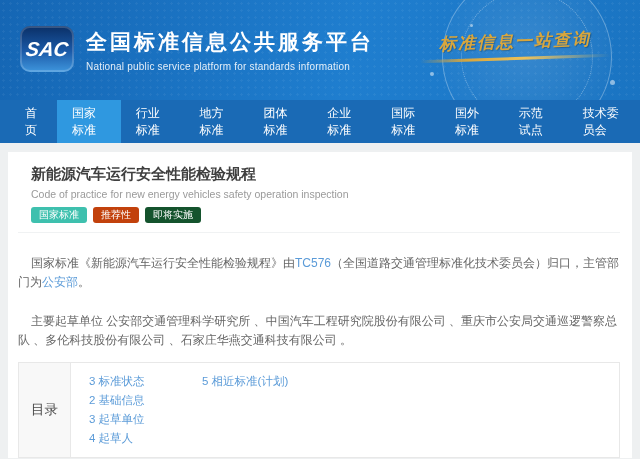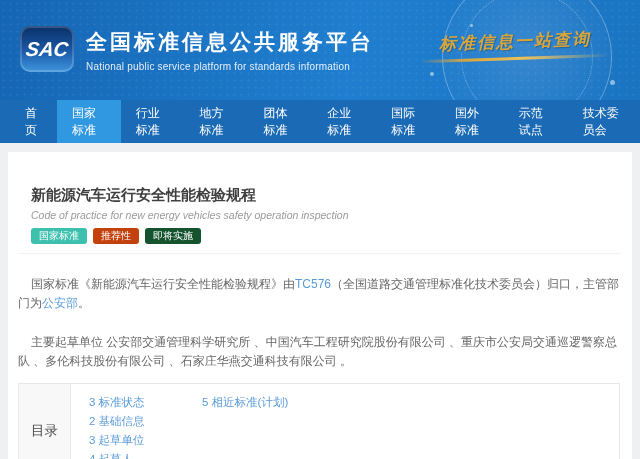--- a/index.html
+++ b/index.html
@@ -77,23 +77,23 @@
     color: #fff; font-size: 12px; text-decoration: none; cursor: pointer;
   }
   .nav a.active { background: #2f98e0; }
 
   
   .card {
     background: #fff; margin: 0 8px;
   }
   .card1 { margin-top: 9px; padding: 8px 12px 0 10px; }
 
-  .std-head { padding-left: 13px; margin-top: 21px; }
+  .std-head { padding-left: 13px; }
   .std-title { font-size: 15px; color: #3f3f3f; font-weight: 600; padding-top: 5px; }
-  .std-title-en { font-size: 10.5px; color: #9a9a9a; margin-top: 4px; font-style: italic; }
+  .std-title-en { font-size: 10.5px; color: #9a9a9a; margin-top: 4px; }
   .tags { margin-top: 7px; display: flex; gap: 6px; }
   .tag {
     color: #fff; font-size: 10px; line-height: 16px; padding: 0 8px;
     border-radius: 3px; display: inline-block;
   }
   .tag-teal { background: #3ec0ae; }
   .tag-green { background: #c2410c; }
   .tag-blue { background: #14532d; }
   .head-divider { border-bottom: 1px solid #f0f2f3; margin-top: 9px; }
 

